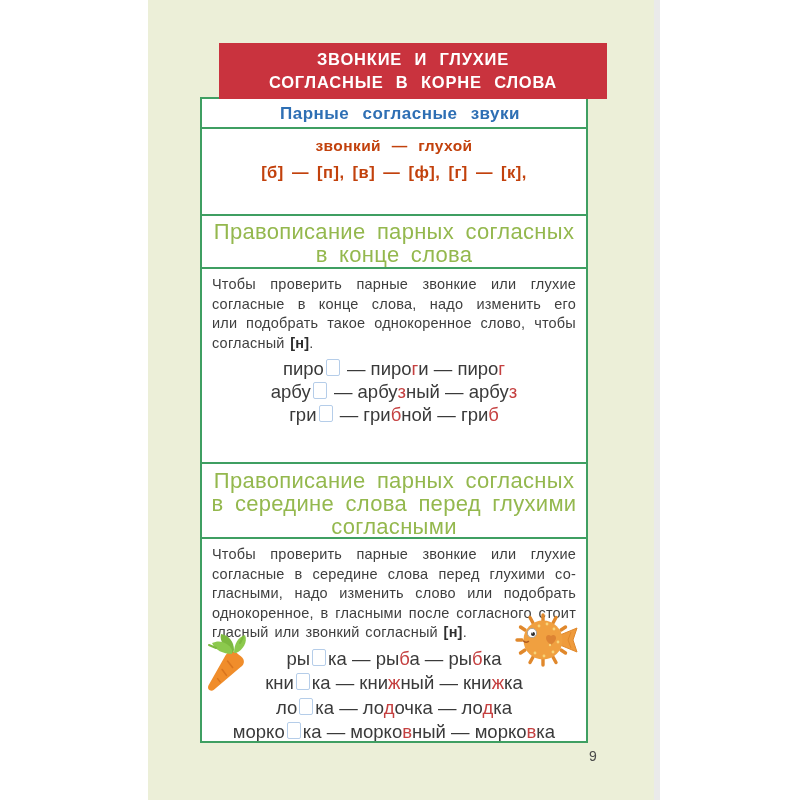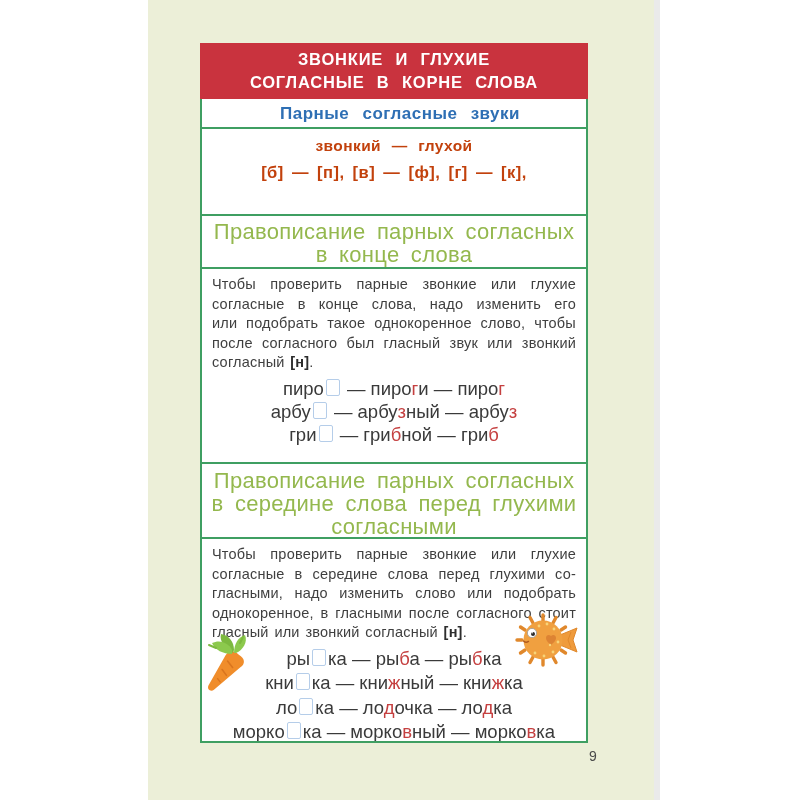--- a/index.html
+++ b/index.html
@@ -11,21 +11,21 @@
     position:absolute;left:148px;top:0;width:506px;height:800px;
     background:#ecefd8;
   }
   .page-edge{
     position:absolute;left:654px;top:0;width:6px;height:800px;background:#eaeaea;
   }
   .card{position:absolute;left:52px;top:43px;width:388px;}
   .red-header{
     box-sizing:border-box;width:100%;height:56px;background:#c9333e;color:#ffffff;
     font-weight:bold;font-size:16.5px;line-height:23px;text-align:center;
-    letter-spacing:0.8px;word-spacing:7px;padding-top:5px;position:relative;z-index:2;
+    letter-spacing:0.8px;word-spacing:7px;padding-top:5px;position:relative;z-index:2;margin-left:19px;
   }
   .box{
     box-sizing:border-box;width:100%;border:2px solid #3f9f62;margin-top:-2px;
     background:#ffffff;overflow:hidden;position:relative;
   }
   .s-blue{height:32px;}
   .blue-h{
     color:#2e6fb4;font-weight:bold;font-size:17px;line-height:29px;
     text-align:center;word-spacing:8px;letter-spacing:0.5px;padding-left:12px;
   }
@@ -80,21 +80,20 @@
     <div class="box s-gh1 green-h">
         <div>Правописание парных согласных</div>
         <div>в конце слова</div>
       </div>
 
     <div class="box s-c1">
       <div class="para">
           <div class="jl">Чтобы проверить парные звонкие или глухие</div>
           <div class="jl">согласные в конце слова, надо изменить его</div>
           <div class="jl">или подобрать такое однокоренное слово, чтобы</div>
-          <div class="jl">после согласного был гласный звук или звонкий</div>
           <div>согласный <b>[н]</b>.</div>
         </div>
       <div class="examples">
           <div class="ex-row">пиро<span class="gap"></span> — пиро<b>г</b>и — пиро<b>г</b></div>
           <div class="ex-row">арбу<span class="gap"></span> — арбу<b>з</b>ный — арбу<b>з</b></div>
           <div class="ex-row">гри<span class="gap"></span> — гри<b>б</b>ной — гри<b>б</b></div>
         </div>
     </div>
 
     <div class="box s-gh2 green-h">

